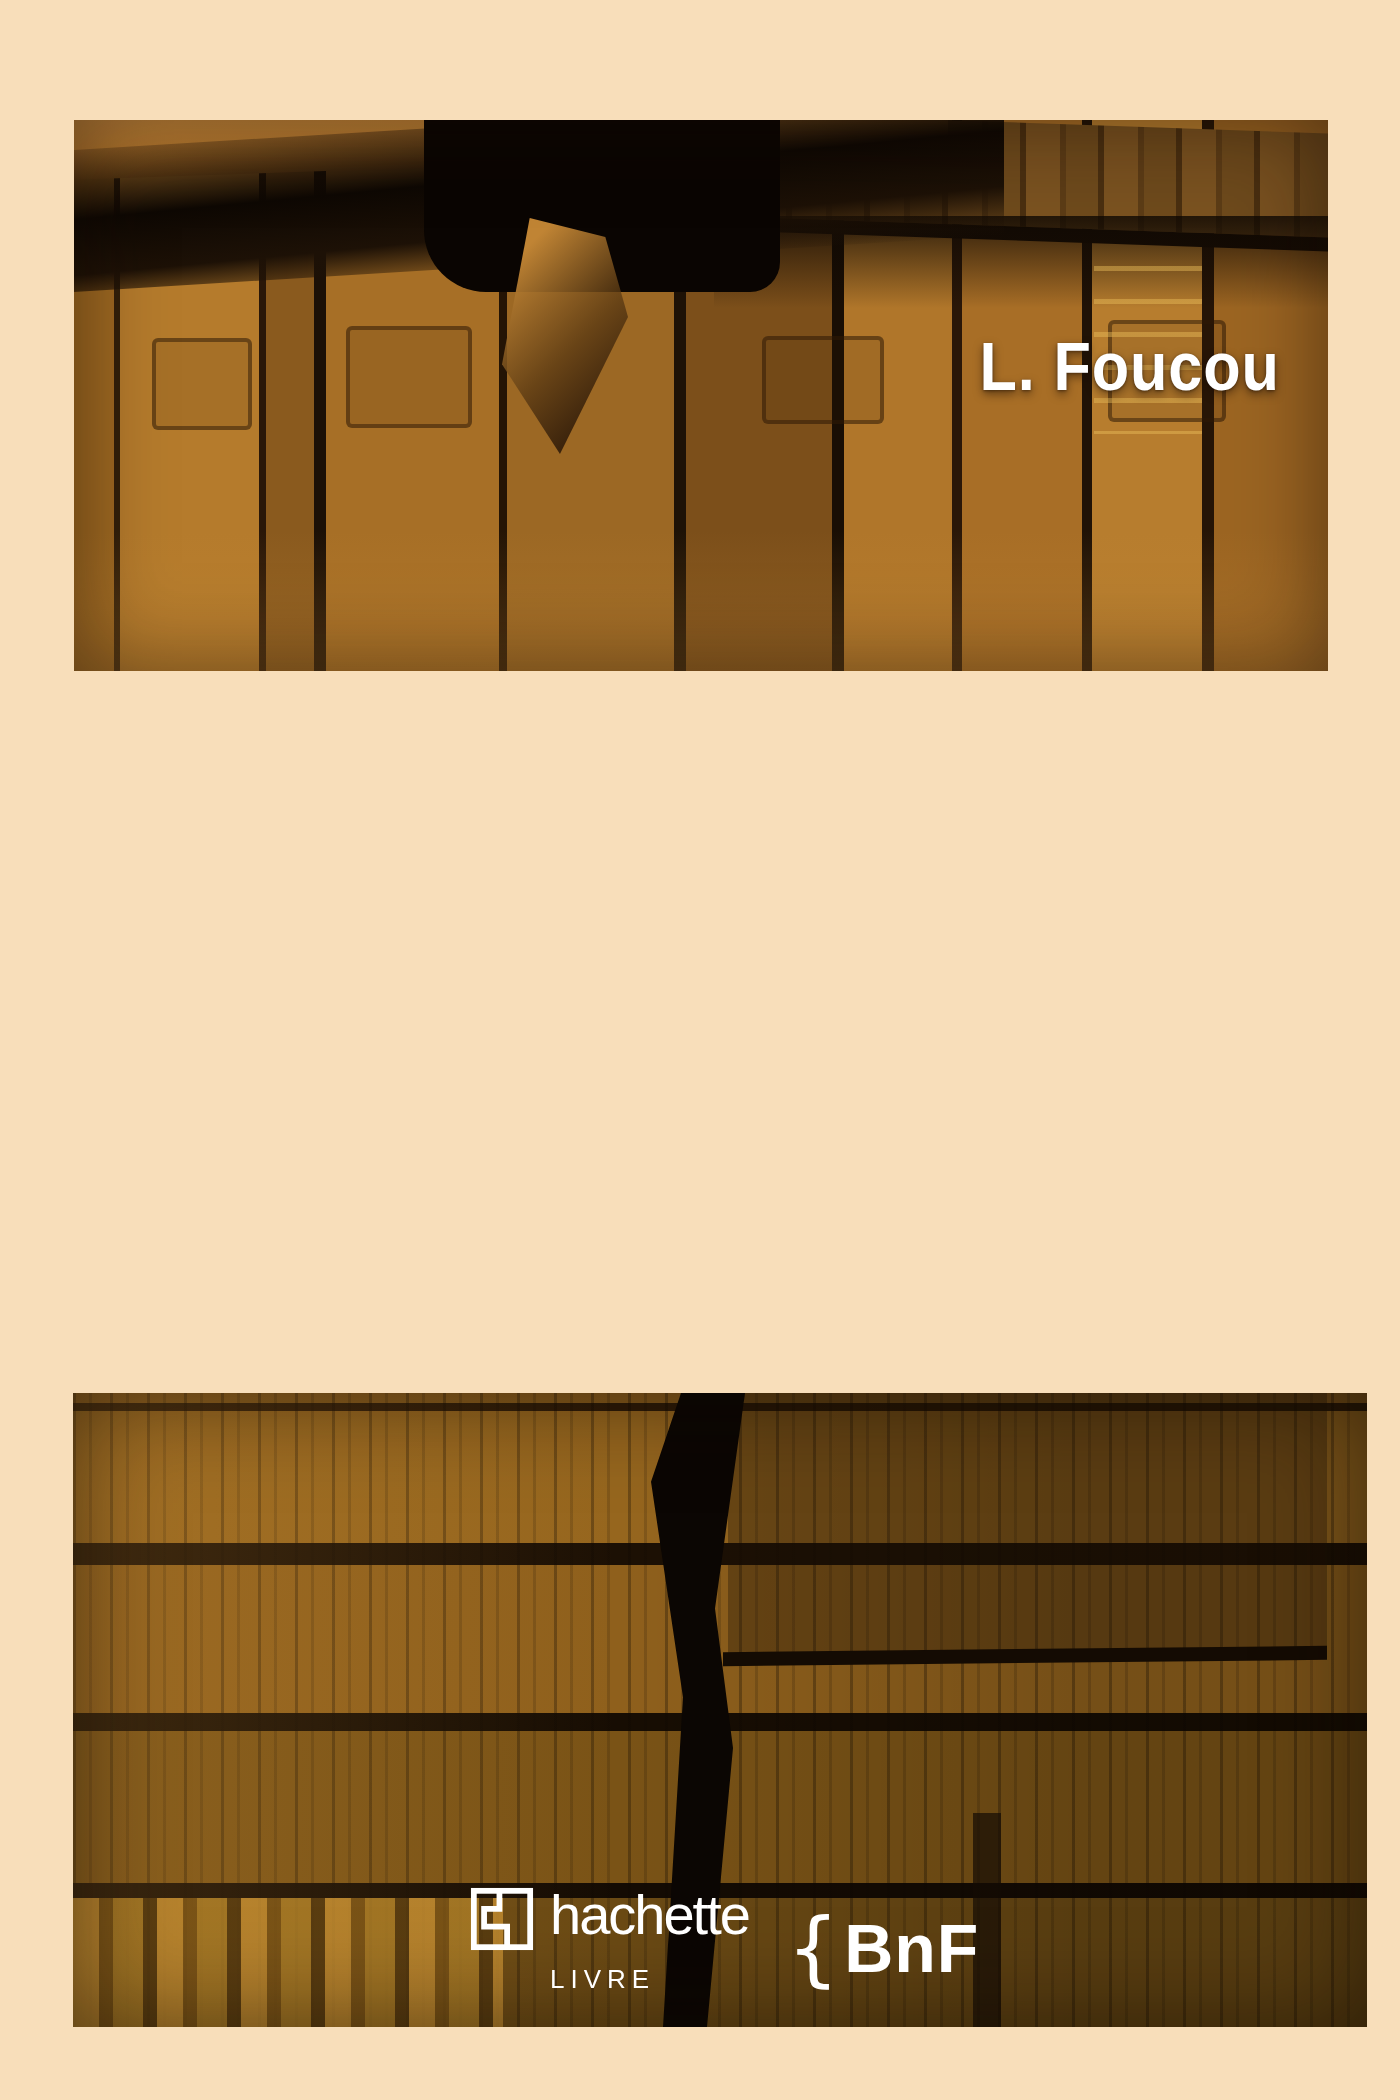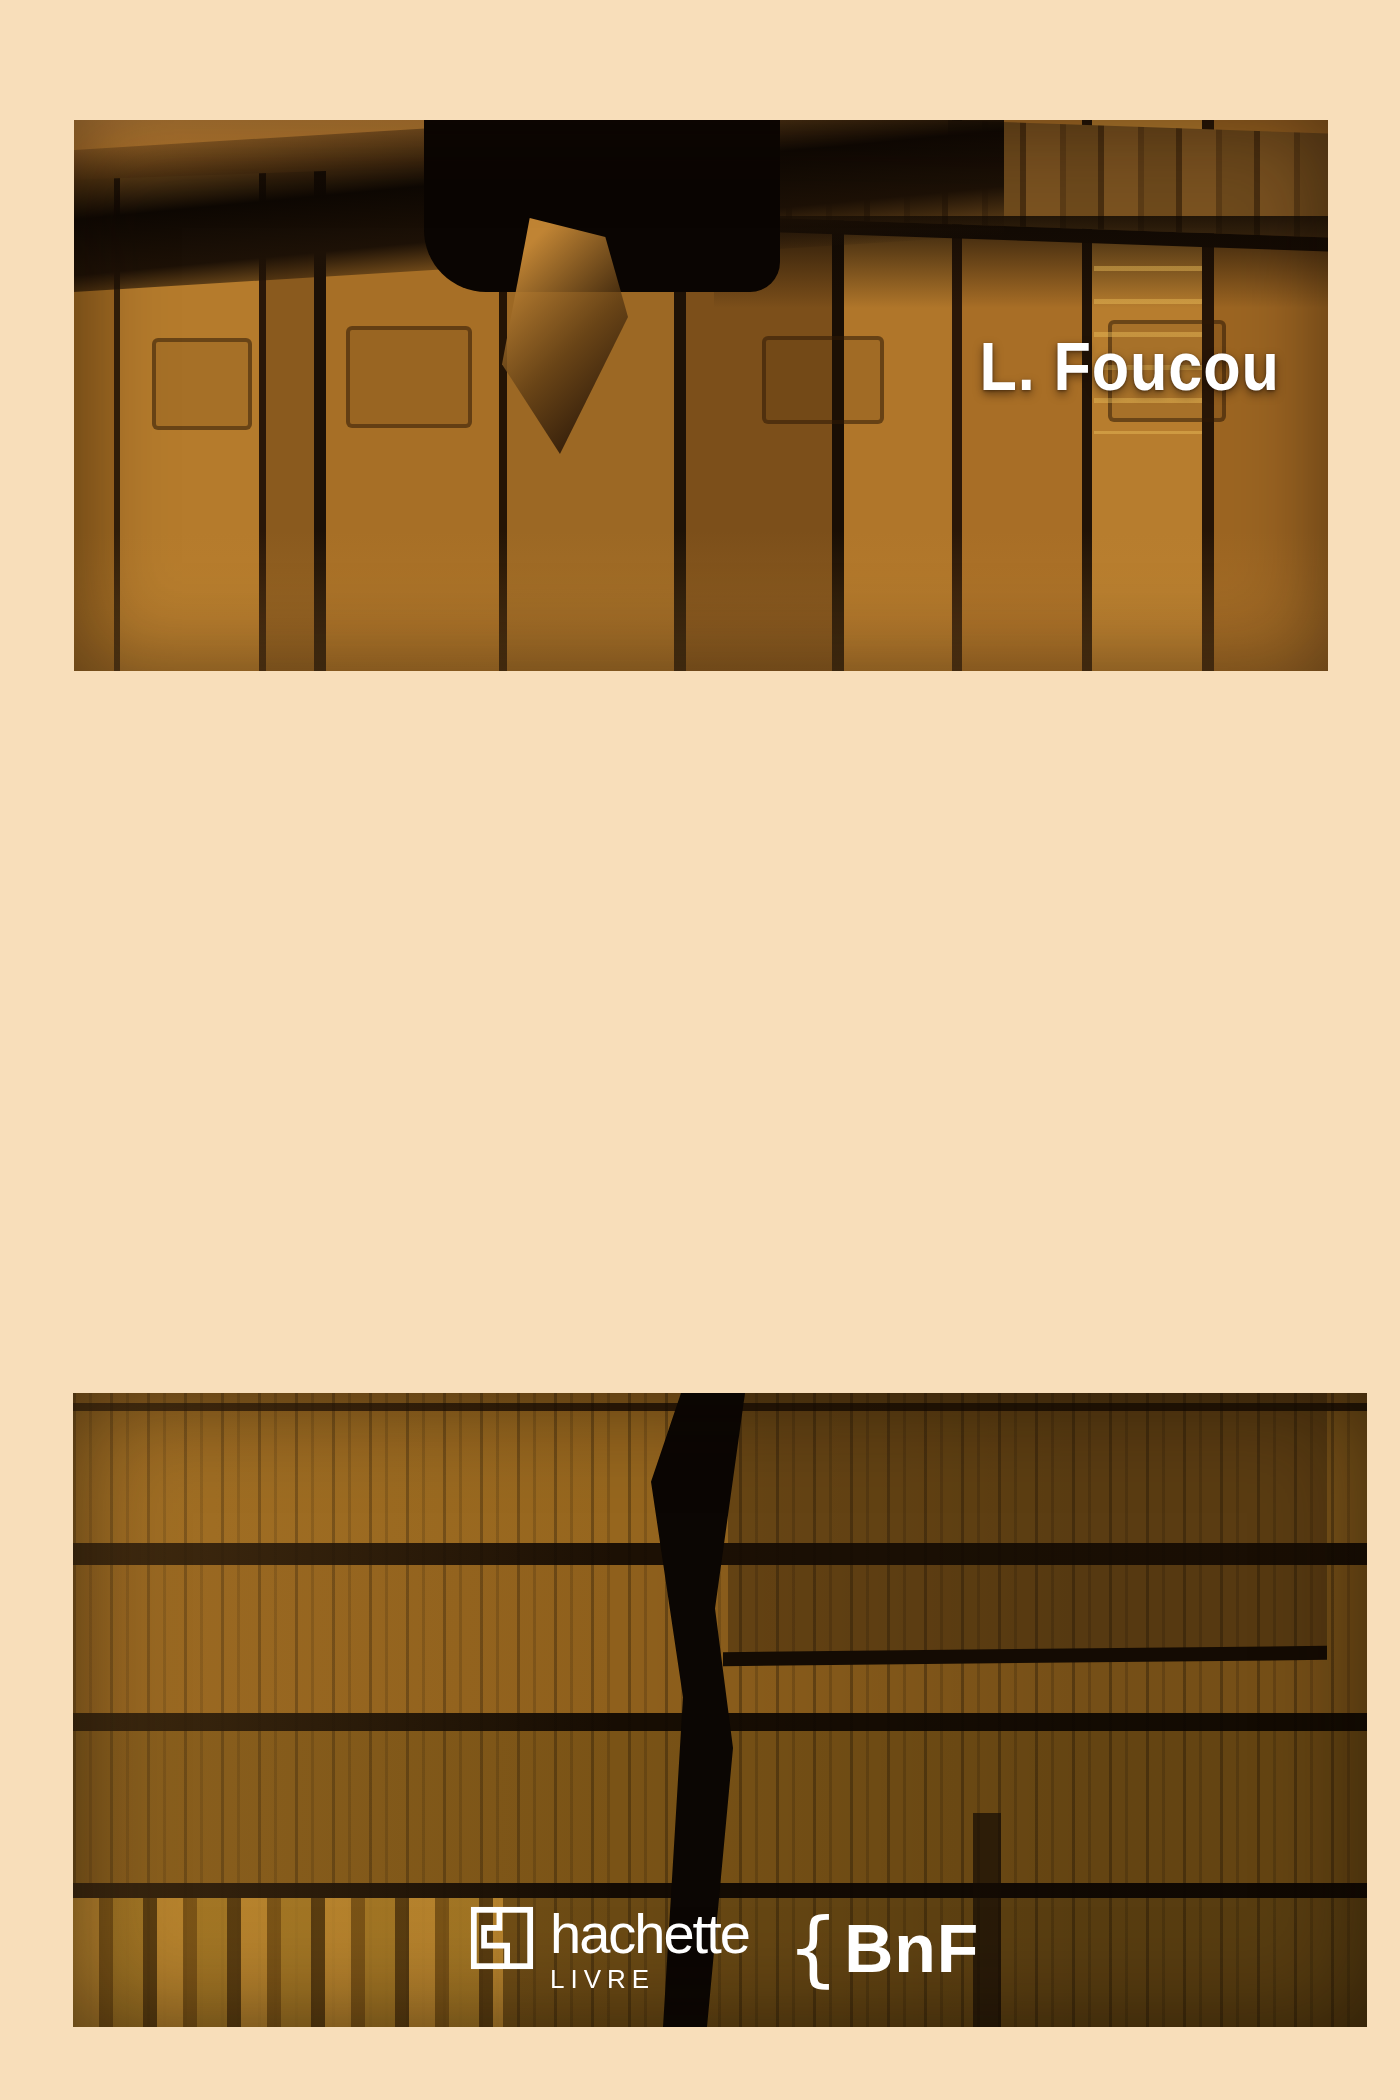--- a/index.html
+++ b/index.html
@@ -78,21 +78,21 @@
     background:repeating-linear-gradient(90deg,#c08a30 0 26px,#7a5316 26px 40px,#a97b26 40px 70px,#55390f 70px 84px);}
   .pb-vig{left:0;top:0;width:100%;height:100%;box-shadow:inset 0 0 100px rgba(15,8,2,.6);}
 
   
   .author{position:absolute;right:48px;top:212px;color:#fff;font-weight:700;font-size:68px;line-height:1;
     transform:scaleX(.9);transform-origin:top right;letter-spacing:1px;
     text-shadow:0 4px 10px rgba(30,15,5,.55),0 1px 3px rgba(30,15,5,.5);}
   .hachette{position:absolute;left:397px;bottom:32px;display:flex;align-items:flex-start;gap:16px;z-index:5;color:#fff;}
   .h-text{display:flex;flex-direction:column;}
   .h-word{font-size:56px;line-height:1.02;letter-spacing:-2px;font-weight:400;}
-  .h-sub{font-size:26px;letter-spacing:6px;margin-top:2px;font-weight:400;}
+  .h-sub{font-size:26px;letter-spacing:6px;margin-top:21px;font-weight:400;}
   .bnf{position:absolute;left:714px;bottom:40px;display:flex;align-items:center;z-index:5;color:#fff;}
   .bnf-brace{font-family:"DejaVu Sans",sans-serif;font-size:82px;line-height:.9;font-weight:400;margin-right:5px;}
   .bnf-name{font-size:68px;font-weight:700;letter-spacing:1px;text-align:right;}
 </style>
 </head>
 <body>
 
 <div class="canvas">
   <div class="content">
 

